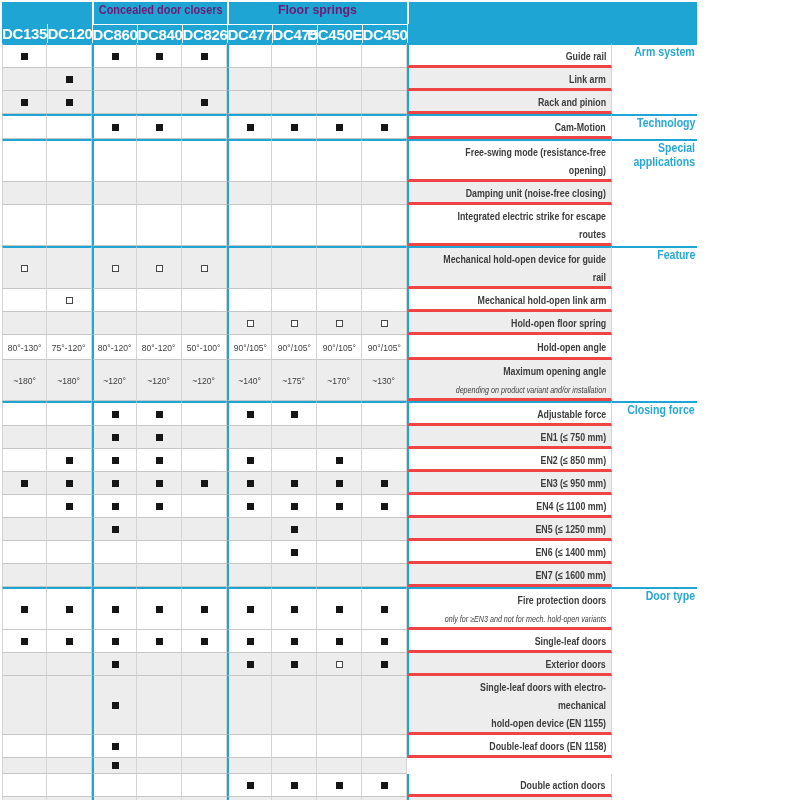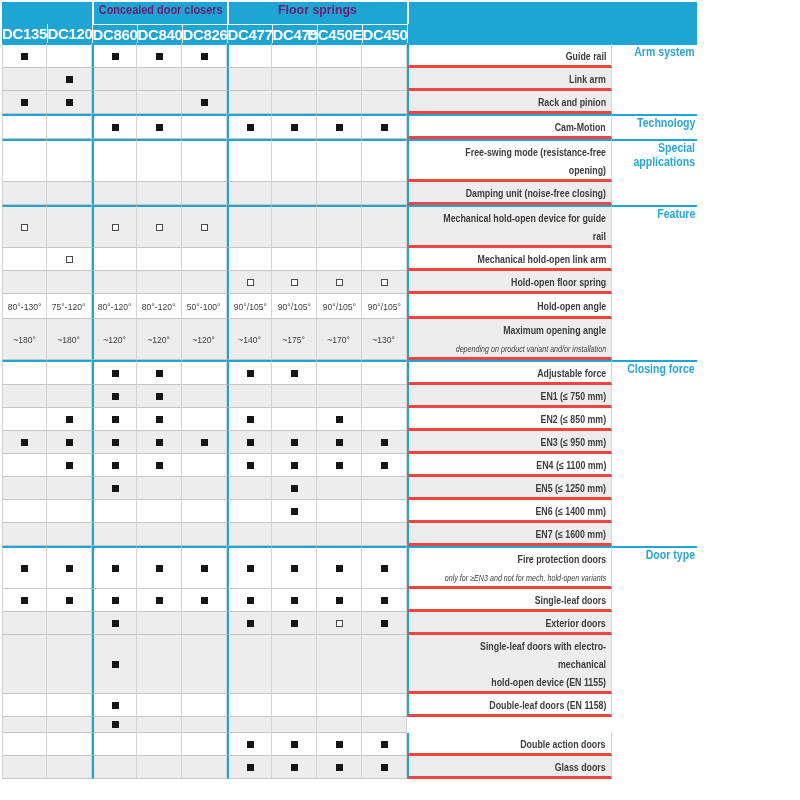--- a/index.html
+++ b/index.html
@@ -181,20 +181,35 @@
         <div></div>
         <div class="vcyan"></div>
         <div></div>
         <div></div>
         <div></div>
         <div class="lblc">
           <span class="lblwrap"><span class="lbl">Damping unit (noise-free closing)</span></span>
         </div>
         <div class="catc"></div>
       </div>
+      <div class="grid row">
+        <div></div>
+        <div></div>
+        <div class="vcyan"></div>
+        <div></div>
+        <div></div>
+        <div class="vcyan"></div>
+        <div></div>
+        <div></div>
+        <div></div>
+        <div class="lblc">
+          <span class="lblwrap"><span class="lbl">Integrated electric strike for escape routes</span></span>
+        </div>
+        <div class="catc"></div>
+      </div>
       <div class="grid row stripe sec">
         <div>
           <span class="sqo"></span>
         </div>
         <div></div>
         <div class="vcyan">
           <span class="sqo"></span>
         </div>
         <div>
           <span class="sqo"></span>

